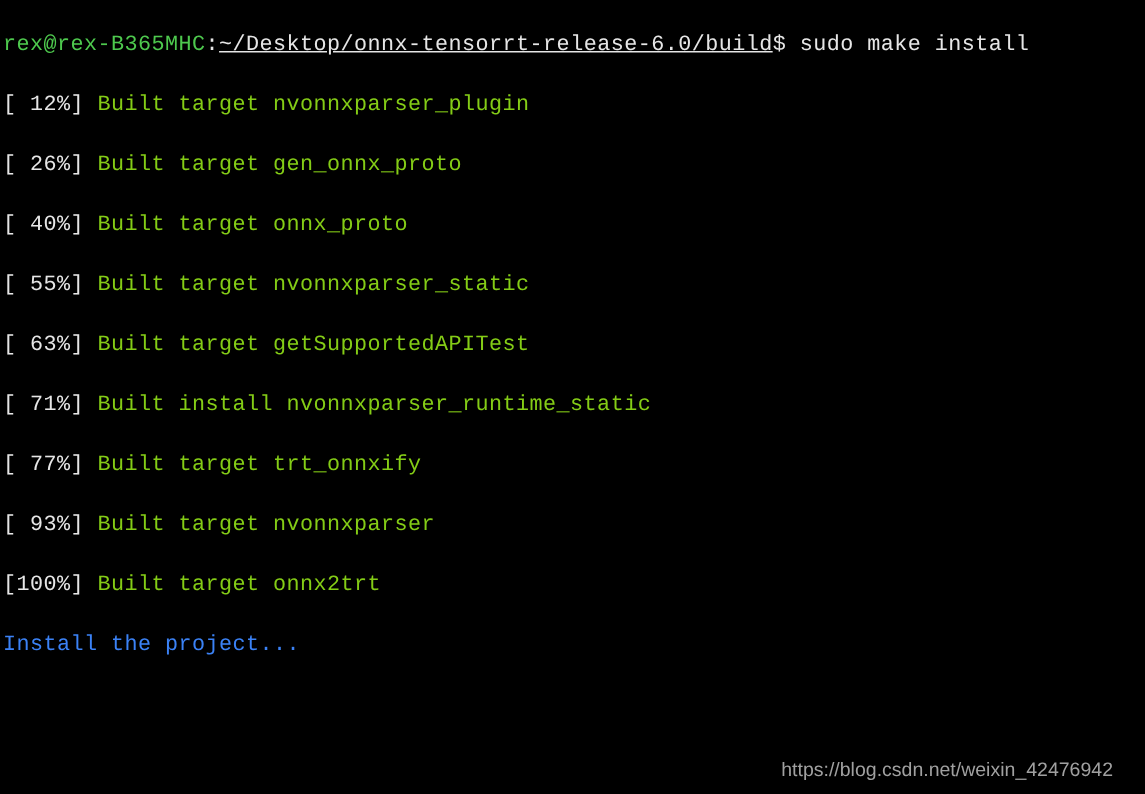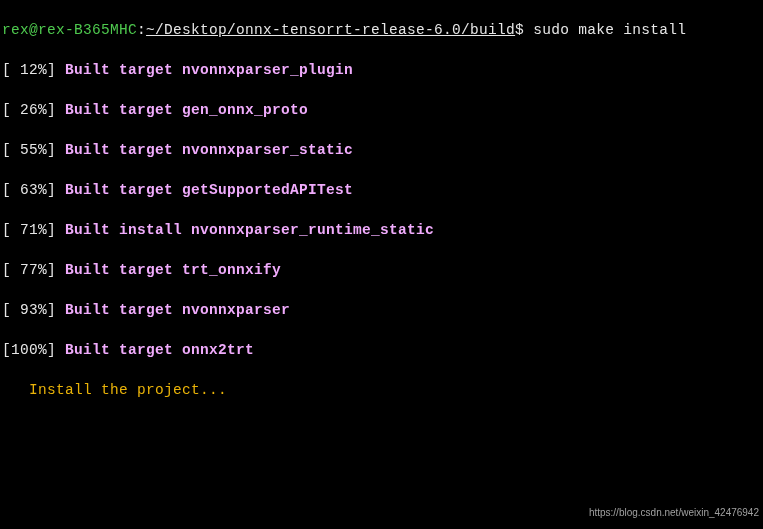--- a/index.html
+++ b/index.html
@@ -14,43 +14,44 @@
     color: #e0e0e0;
     overflow: hidden;
     position: relative;
     letter-spacing: 0.3px;
   }
   .term {
     white-space: pre;
     padding: 0 2px;
   }
   .line { display: block; }
-  .green  { color: #f0abfc; font-weight: bold; }
+  .green  { color: #84cc16; }
   .white  { color: #e6e6e6; }
-  .cyan   { color: #eab308; margin-left: 27px; }
+  .cyan   { color: #3b82f6; }
   .prompt-user { color: #4ec94e; }
   .prompt-path { color: #e6e6e6; text-decoration: underline; }
   .watermark {
     position: absolute;
-    right: 4px;
+    right: 21px;
     bottom: 6px;
-    font-size: 10px;
+    font-size: 13px;
     color: #bdbdbd;
     opacity: 0.85;
     font-family: Arial, "Microsoft YaHei", sans-serif;
     letter-spacing: 0;
   }
 </style>
 </head>
 <body>
 
 <div class="term">
 <span class="line"><span class="prompt-user">rex@rex-B365MHC</span><span class="white">:</span><span class="prompt-path">~/Desktop/onnx-tensorrt-release-6.0/build</span><span class="white">$</span> <span class="white">sudo make install</span></span>
 <span class="line"><span class="white">[ 12%]</span> <span class="green">Built target nvonnxparser_plugin</span></span>
 <span class="line"><span class="white">[ 26%]</span> <span class="green">Built target gen_onnx_proto</span></span>
+<span class="line"><span class="white">[ 40%]</span> <span class="green">Built target onnx_proto</span></span>
 <span class="line"><span class="white">[ 55%]</span> <span class="green">Built target nvonnxparser_static</span></span>
 <span class="line"><span class="white">[ 63%]</span> <span class="green">Built target getSupportedAPITest</span></span>
 <span class="line"><span class="white">[ 71%]</span> <span class="green">Built install nvonnxparser_runtime_static</span></span>
 <span class="line"><span class="white">[ 77%]</span> <span class="green">Built target trt_onnxify</span></span>
 <span class="line"><span class="white">[ 93%]</span> <span class="green">Built target nvonnxparser</span></span>
 <span class="line"><span class="white">[100%]</span> <span class="green">Built target onnx2trt</span></span>
 <span class="line cyan">Install the project...</span>
 
 
 

